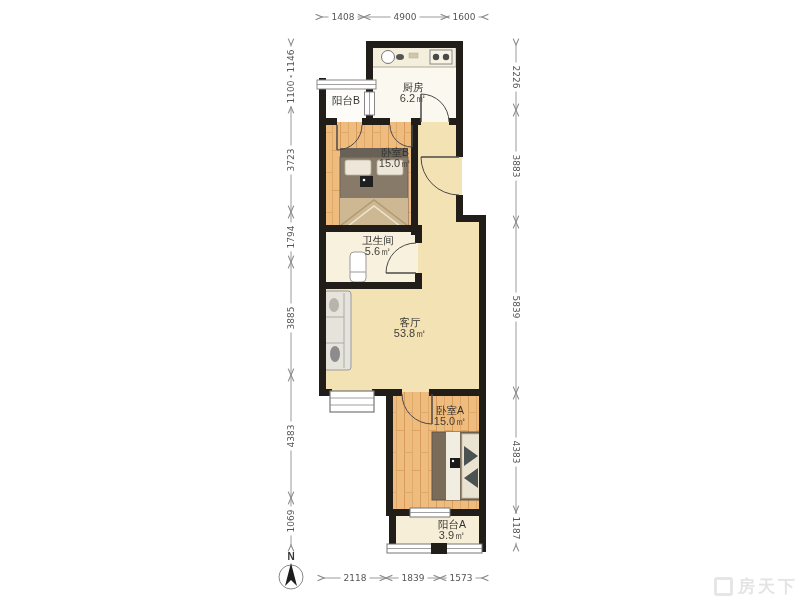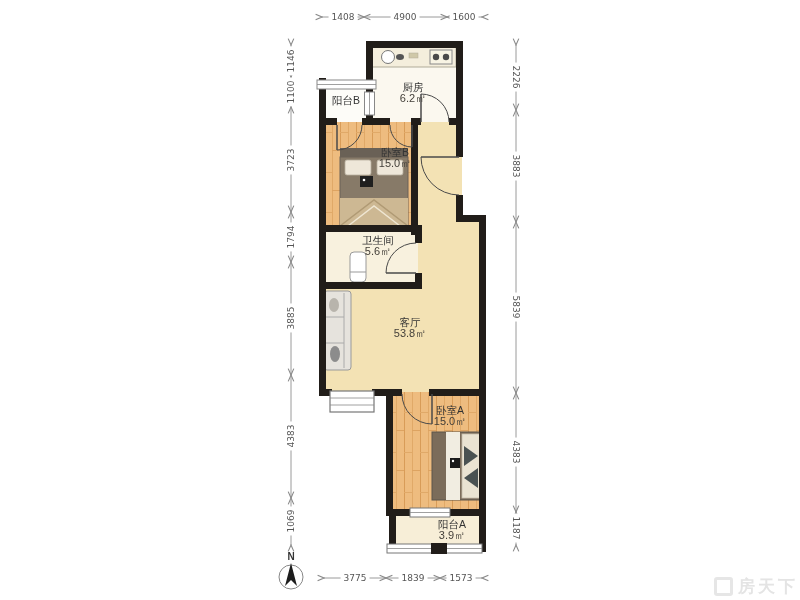--- a/index.html
+++ b/index.html
@@ -222,21 +222,21 @@
   <g>
     <circle cx="287" cy="577" r="12" fill="#ffffff" stroke="#888" stroke-width="1"></circle>
     <polygon points="287,563 281,586 287,580 293,586" fill="#1d1d1d"></polygon>
   </g>
 </svg>
 
 <span class="dim" style="left:339px;top:17px;">1408</span>
 <span class="dim" style="left:401px;top:17px;">4900</span>
 <span class="dim" style="left:460px;top:17px;">1600</span>
 
-<span class="dim" style="left:351px;top:578px;">3775</span>
+<span class="dim" style="left:351px;top:578px;">2118</span>
 <span class="dim" style="left:409px;top:578px;">1839</span>
 <span class="dim" style="left:457px;top:578px;">1573</span>
 
 <span class="dim vl" style="left:287px;top:61px;">1146</span>
 <span class="dim vl" style="left:287px;top:92px;">1100</span>
 <span class="dim vl" style="left:287px;top:160px;">3723</span>
 <span class="dim vl" style="left:287px;top:237px;">1794</span>
 <span class="dim vl" style="left:287px;top:318px;">3885</span>
 <span class="dim vl" style="left:287px;top:436px;">4383</span>
 <span class="dim vl" style="left:287px;top:521px;">1069</span>

